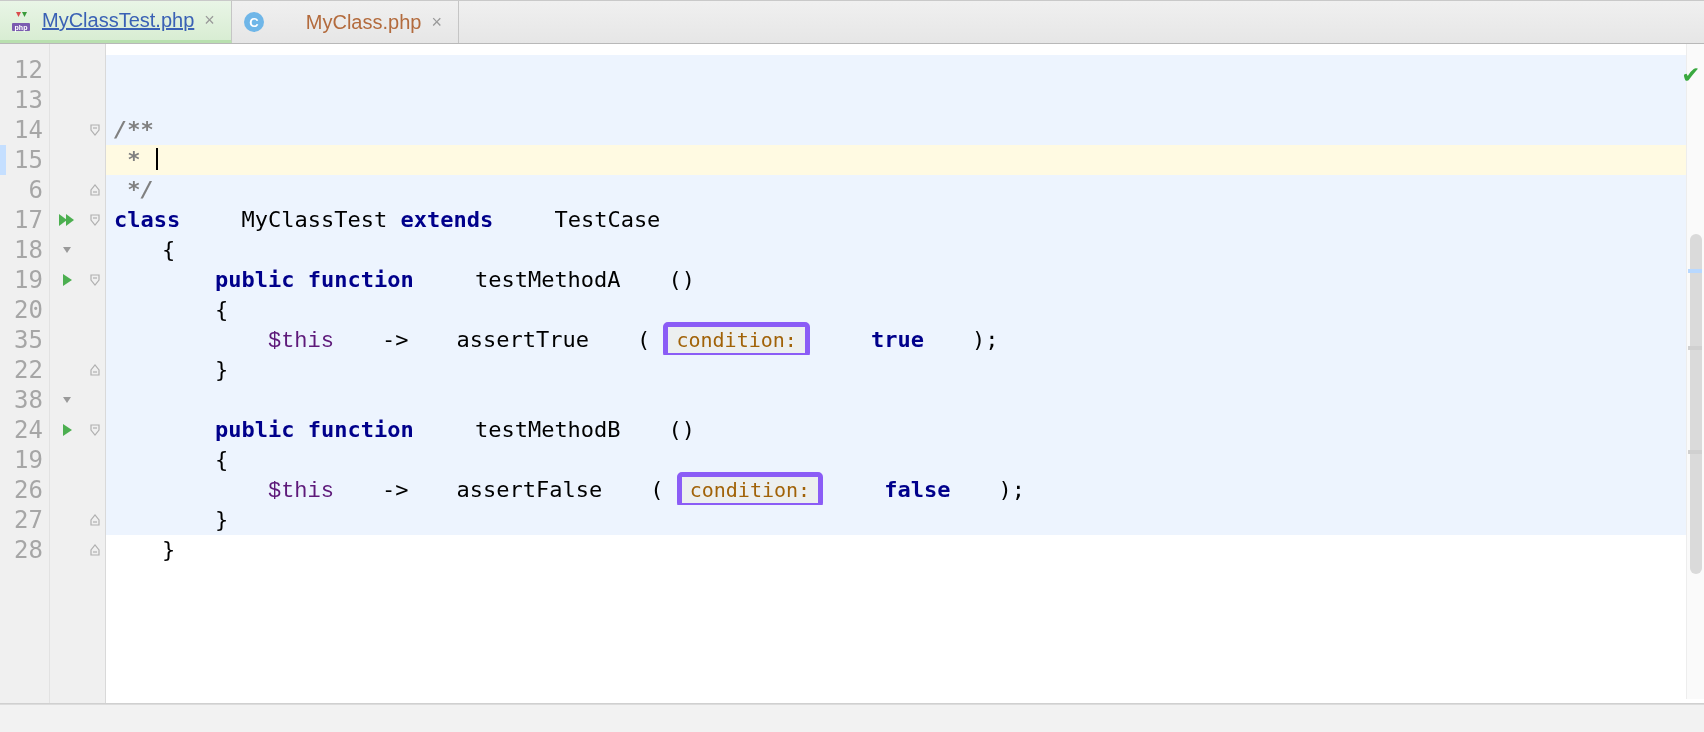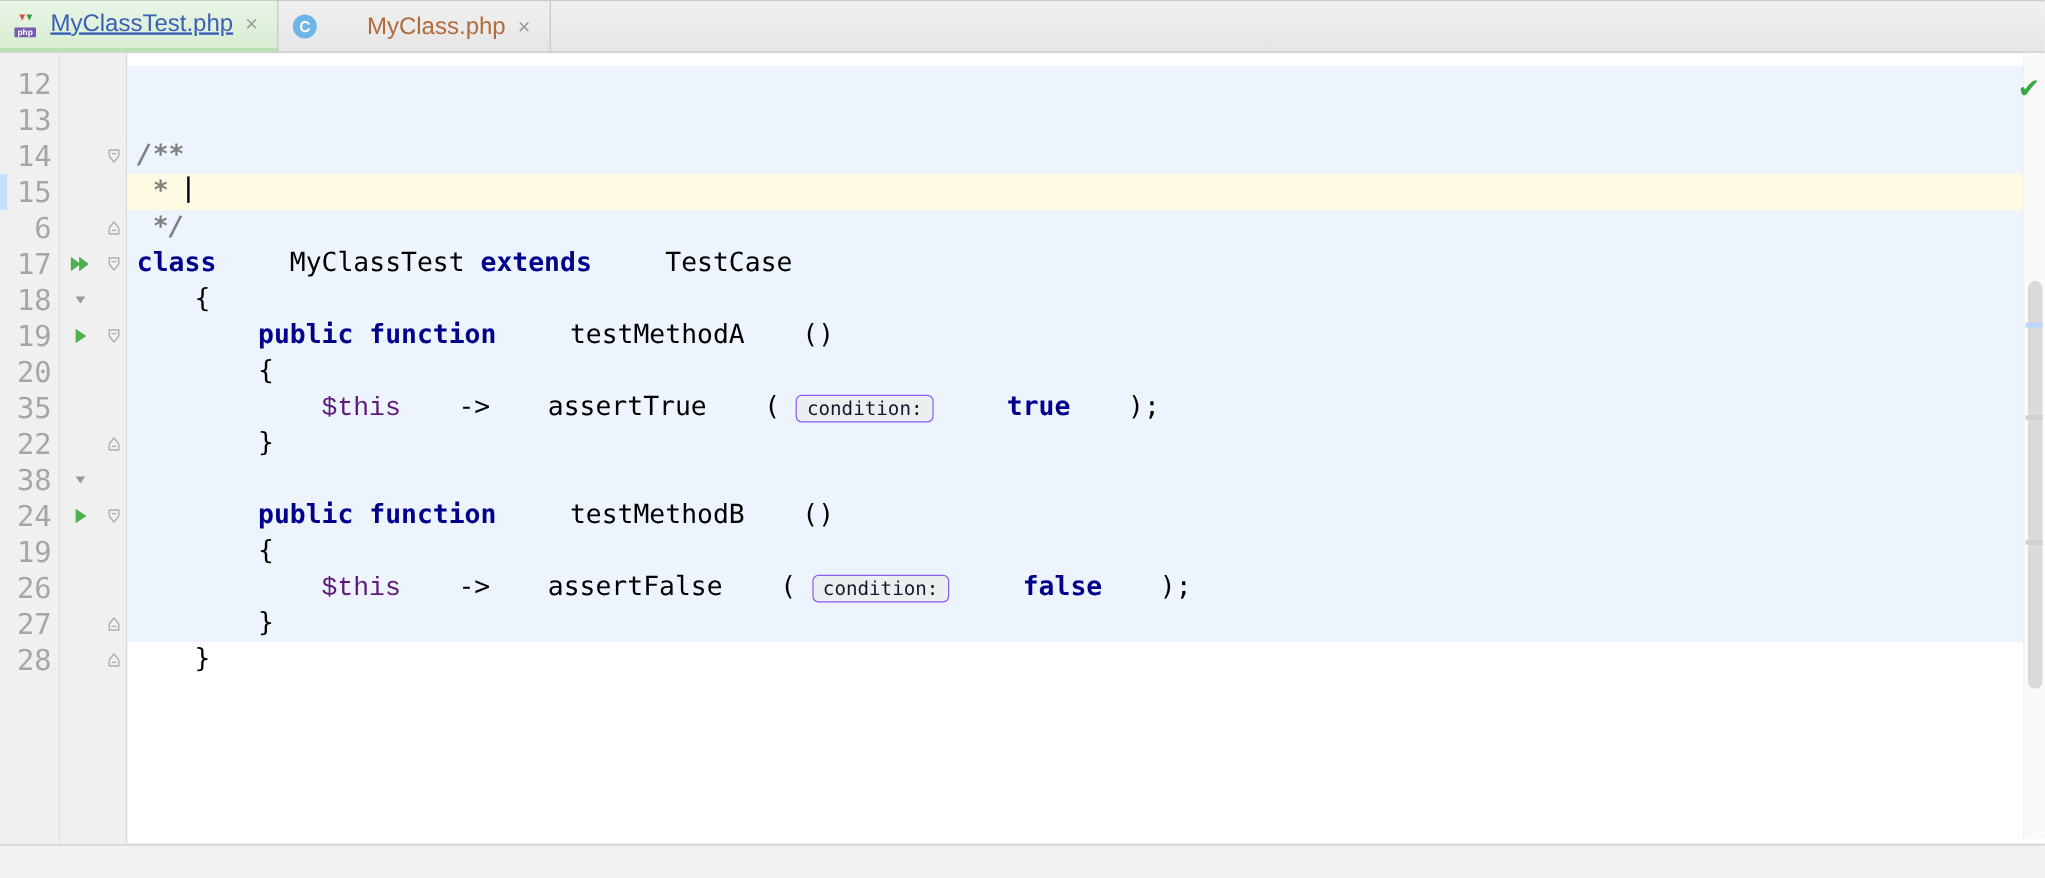--- a/index.html
+++ b/index.html
@@ -88,25 +88,25 @@
 .code-rule-bottom::after {
   content: ""; position: absolute; left: 0; right: 0; bottom: -1px; height: 1px; background: #d6d6d6;
 }
 
 .kw { color: #00008b; font-weight: bold; }
 .var { color: #5e1a7a; font-family: Liberation Mono, monospace; }
 .txt { color: #000; padding-left: 48px; }
 .doc { color: #808080; font-weight: bold; font-style: italic; }
 .hint {
   background: #ecefef;
-  color: #0f172a;
+  color: #a16207;
   padding: 1px 8px;
   border-radius: 5px;
-  font-size: 16px;
-  border: 1px solid #8b5cf6;
+  font-size: 20px;
+  border: 5px solid #8b5cf6;
 }
 
 .caret {
   display: inline-block;
   width: 2px; height: 22px;
   background: #000;
   vertical-align: -3px;
   margin-left: 2px;
 }
 

